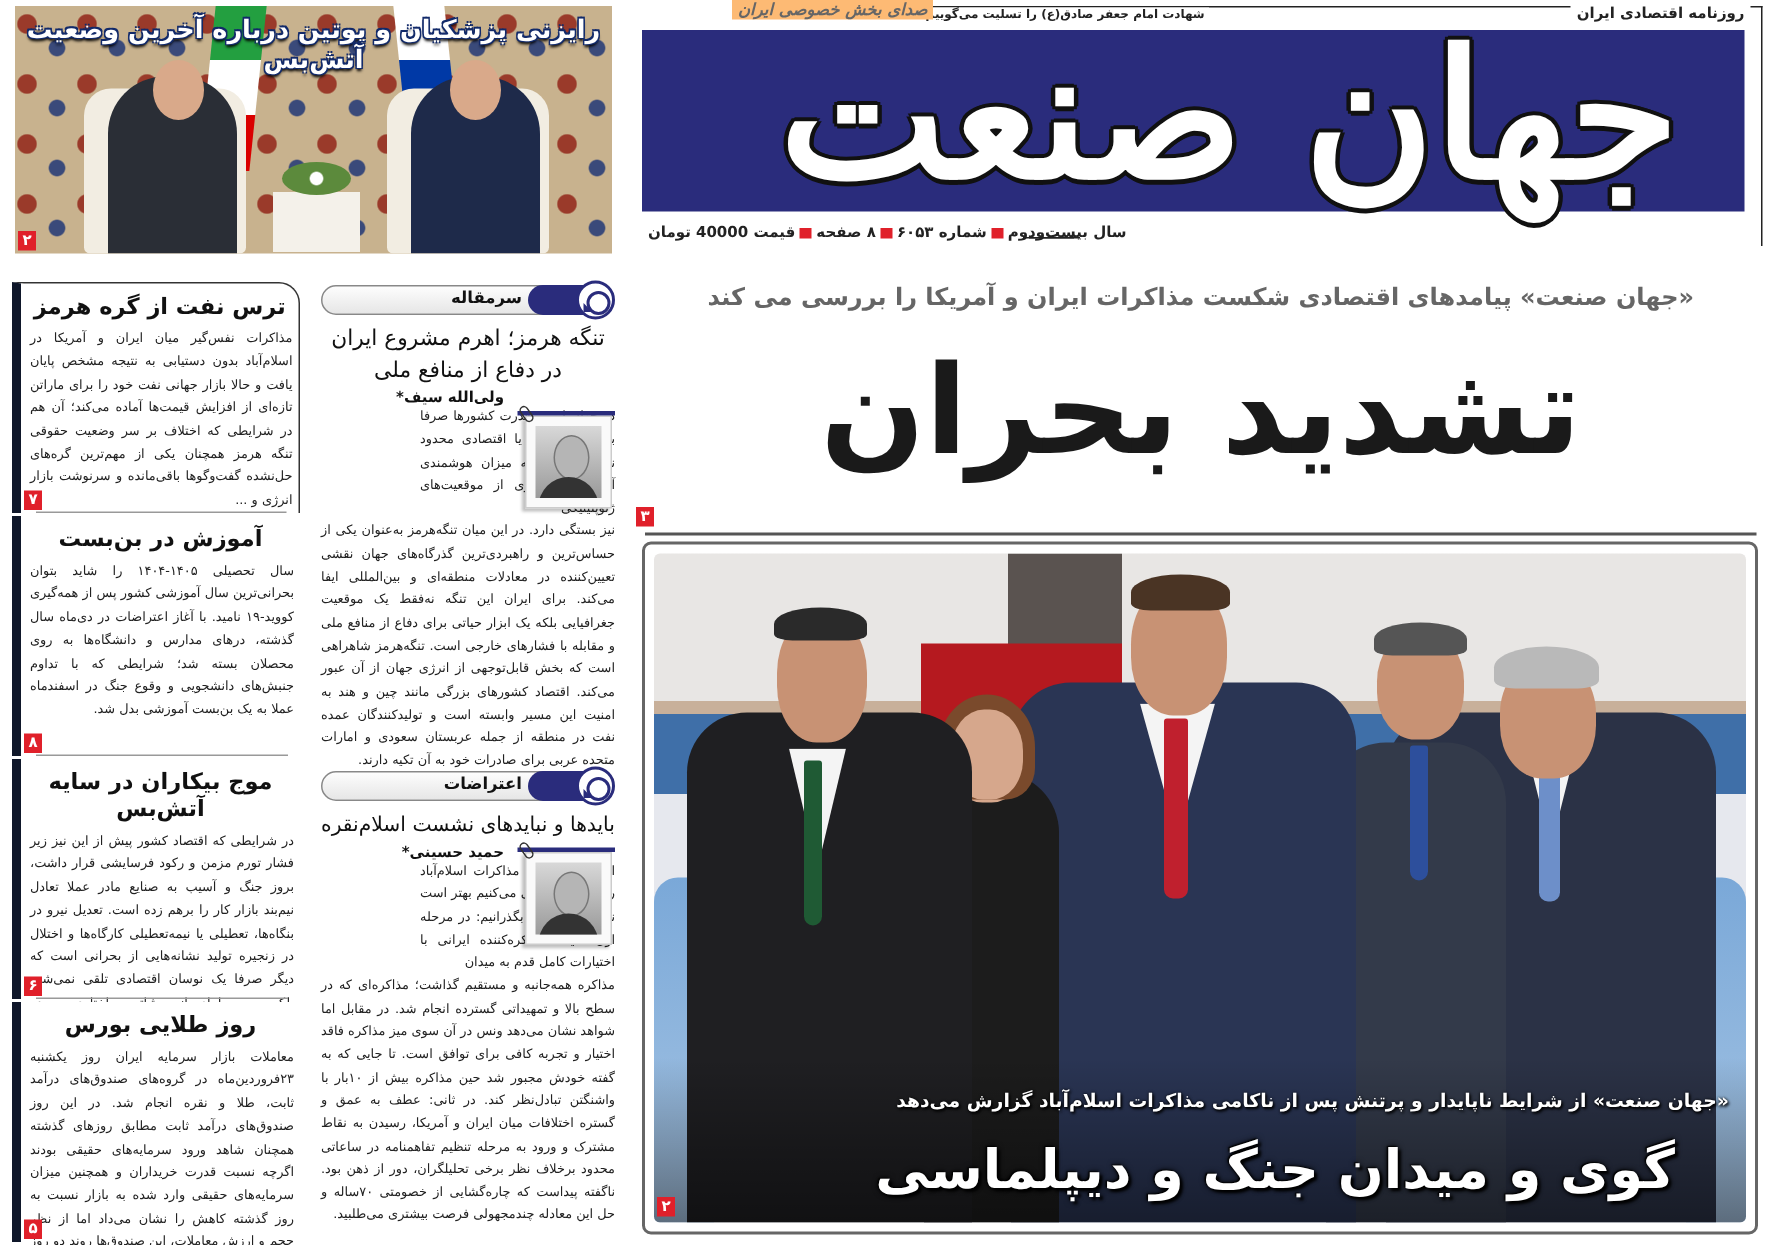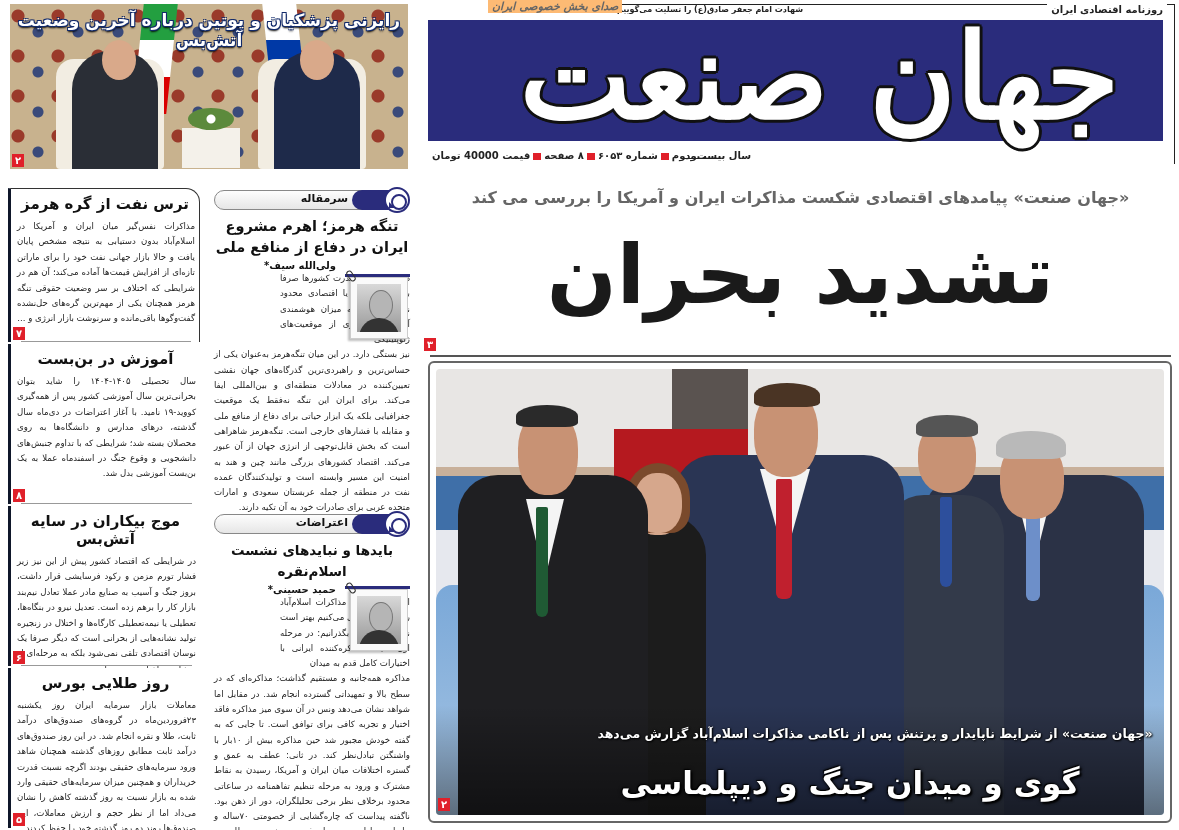--- a/index.html
+++ b/index.html
@@ -35,36 +35,36 @@
     .flag { position: absolute; top: 0; width: 34px; height: 110px; }
     .flag.ir { background: linear-gradient(#239f40 0 33%, #fff 33% 66%, #da0000 66%); transform: skewX(-6deg); }
     .flag.ru { background: linear-gradient(#fff 0 33%, #0039a6 33% 66%, #d52b1e 66%); transform: skewX(6deg); }
     .photo-table { position: absolute; left: 172px; top: 124px; width: 58px; height: 40px; background: #f4f1ea; }
     .photo-flowers { position: absolute; left: 178px; top: 104px; width: 46px; height: 22px; background: radial-gradient(circle, #fff 0 4px, #5c8a3c 5px); border-radius: 50%; }
     .photo-caption { position: absolute; top: 6px; left: 0; right: 0; text-align: center; font-size: 17px; font-weight: bold; color: #fff;
       text-shadow: 1px 1px 0 #122a6a, -1px -1px 0 #122a6a, 1px -1px 0 #122a6a, -1px 1px 0 #122a6a, 0 2px 2px #000; }
     .page-badge { position: absolute; width: 12px; height: 13px; background: #e0202a; color: #fff; font-size: 10px; font-weight: bold; line-height: 13px; text-align: center; direction: ltr; }
 
     
-    .news-box { position: absolute; left: 8px; width: 192px; background: #fff; border-left: 3px solid #0f172a; }
+    .news-box { position: absolute; left: 8px; width: 192px; background: #fff; border-left: 6px solid #0f172a; }
     .news-box .title { font-size: 15px; font-weight: bold; text-align: center; margin-top: 6px; color: #111; }
     .news-box .body { font-size: 8.6px; line-height: 15.4px; text-align: justify; padding: 6px 4px 0 6px; color: #222; }
     .news-box .rule { position: absolute; left: 10px; right: 8px; bottom: 0; height: 1px; background: #999; }
     .box1 { top: 188px; height: 154px; border-top: 1px solid #333; border-top-right-radius: 14px; border-right: 1px solid #333; }
 
     
     .col-mid { position: absolute; left: 214px; width: 196px; }
     .section-tab { position: relative; height: 24px; margin-top: 0; }
     .section-tab .pill { position: absolute; left: 0; right: 10px; top: 2px; height: 20px; border: 1px solid #888; border-radius: 10px 0 0 10px; background: linear-gradient(#fdfdfd, #e6e6e6); }
     .section-tab .navy { position: absolute; right: 6px; top: 2px; width: 52px; height: 20px; background: #2a2c7c; border-radius: 12px 0 0 12px; }
     .section-tab .label { position: absolute; right: 62px; top: 4px; font-size: 11px; font-weight: bold; color: #111; }
     .section-tab .logo-icon { position: absolute; right: 0; top: -1px; width: 26px; height: 26px; border-radius: 50%; background: #fff; border: 2px solid #2a2c7c; }
     .section-tab .logo-icon::before { content: ""; position: absolute; left: 5px; top: 5px; width: 12px; height: 12px; border-radius: 50%; border: 2px solid #2a2c7c; }
     .section-tab .logo-icon::after { content: ""; position: absolute; left: 3px; bottom: 3px; width: 0; height: 0; border-left: 6px solid #2a2c7c; border-top: 6px solid transparent; }
-    .op-title { font-size: 14.5px; font-weight: bold; text-align: center; line-height: 21px; margin-top: 4px; color: #111; }
+    .op-title { font-size: 14.5px; font-weight: normal; text-align: center; line-height: 21px; margin-top: 4px; color: #111; }
     .op-author { font-size: 10px; font-weight: bold; text-align: right; padding-right: 74px; margin-top: 2px; }
     .portrait { position: absolute; right: 2px; width: 58px; height: 62px; background: #fafafa; border: 1px solid #ccc; box-shadow: -2px 2px 2px rgba(0,0,0,.25); }
     .portrait .frame-top { position: absolute; left: -6px; right: -3px; top: -4px; height: 3px; background: #2a2c7c; }
     .portrait .pin { position: absolute; left: -3px; top: -8px; width: 6px; height: 12px; border: 1.5px solid #333; border-radius: 3px; transform: rotate(-35deg); }
     .portrait .face { position: absolute; left: 6px; right: 6px; top: 6px; bottom: 6px; background: linear-gradient(#d8d8d8, #9a9a9a); overflow: hidden; }
     .portrait .face::before { content: ""; position: absolute; left: 12px; top: 6px; width: 22px; height: 28px; border-radius: 50%; background: #b5b5b5; border: 1px solid #777; }
     .portrait .face::after { content: ""; position: absolute; left: 2px; right: 2px; bottom: -6px; height: 20px; border-radius: 20px 20px 0 0; background: #333; }
     .op-body { font-size: 8.6px; line-height: 15.3px; text-align: justify; color: #222; }
     .op-body .wrap { padding-left: 66px; }
     .continue { font-size: 8px; font-weight: bold; color: #e0202a; margin-top: 2px; }
@@ -81,21 +81,21 @@
     .mp-stairs { position: absolute; left: 178px; top: 60px; width: 134px; height: 72px; background: #b5191f; }
     .mp-door { position: absolute; left: 236px; top: 0; width: 76px; height: 64px; background: #5a5350; }
     .mp-guard { position: absolute; width: 40px; height: 230px; bottom: 0; background: linear-gradient(#7aa8d8, #a8c6e4); border-radius: 16px 16px 0 0; }
     .mp-suit { position: absolute; bottom: 0; border-radius: 40px 40px 0 0; }
     .mp-head { position: absolute; border-radius: 46% 46% 44% 44%; background: #c89274; }
     .mp-hair { position: absolute; border-radius: 50% 50% 20% 20%; }
     .mp-shirt { position: absolute; background: #f4f4f4; clip-path: polygon(0 0, 100% 0, 50% 100%); }
     .mp-tie { position: absolute; border-radius: 2px 2px 6px 6px; }
     .mp-overlay { position: absolute; left: 0; right: 0; bottom: 0; height: 110px; background: linear-gradient(transparent, rgba(0,0,0,.45)); }
     .mp-kicker { position: absolute; left: 150px; right: 0; bottom: 74px; text-align: center; font-size: 12.5px; font-weight: bold; color: #fff; text-shadow: 0 0 2px #000, 1px 1px 2px #000; }
-    .mp-headline { position: absolute; left: 100px; right: 0; bottom: 14px; text-align: center; font-size: 31px; font-weight: bold; color: #fff; text-shadow: 2px 2px 2px #000, -1px -1px 1px #000, 0 0 4px #000; }
+    .mp-headline { position: absolute; left: 100px; right: 0; bottom: 14px; text-align: center; font-size: 36px; font-weight: bold; color: #fff; text-shadow: 2px 2px 2px #000, -1px -1px 1px #000, 0 0 4px #000; }
 </style>
 </head>
 <body>
 
 <div id="masthead" class="abs">
   <div class="mast-frame"></div>
   <div class="mast-top-right">روزنامه اقتصادی ایران</div>
   <div class="mast-top-mid">شهادت امام جعفر صادق(ع) را تسلیت می‌گوییم</div>
   <div class="mast-top-left">صدای بخش خصوصی ایران</div>
   <div class="logo-band">

